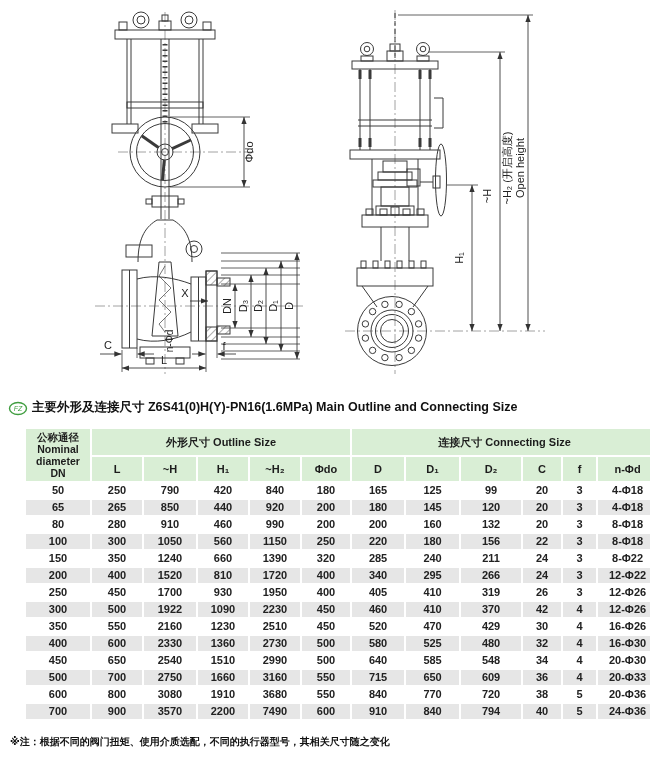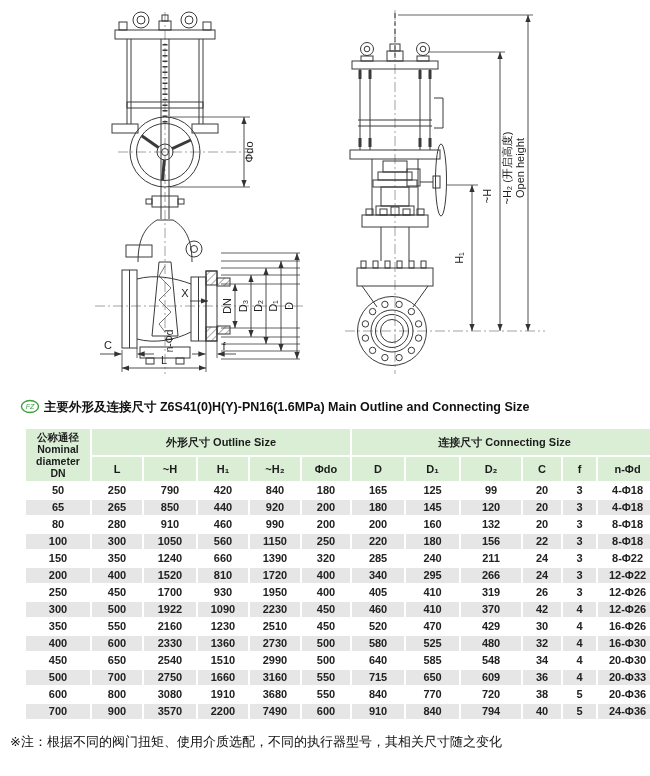--- a/index.html
+++ b/index.html
@@ -6,39 +6,39 @@
   body{
     width:650px;height:776px;position:relative;background:#ffffff;
     font-family:"Liberation Sans","DejaVu Sans",sans-serif;color:#1a1a1a;
     overflow:hidden;
   }
   
   #drawing{position:absolute;top:0;left:0;}
   .dl{font-size:11px;fill:#222;}
   .dls{font-size:10px;fill:#222;}
   
-  #titlebar{position:absolute;top:399px;left:20px;display:flex;align-items:flex-start;gap:4px;}
+  #titlebar{position:absolute;top:399px;left:8px;display:flex;align-items:flex-end;gap:4px;}
   #titlebar .ttl{font-size:12.5px;font-weight:700;color:#111;white-space:nowrap;}
   
   #spec-table{position:absolute;top:427px;left:24px;width:633px;border-collapse:collapse;table-layout:fixed;}
   #spec-table th,#spec-table td{
     border:2px solid #ffffff;text-align:center;vertical-align:middle;
     padding:0;font-size:11px;overflow:hidden;white-space:nowrap;
   }
   #spec-table thead th{background:#d9eed5;font-weight:700;color:#1c1c1c;}
   #spec-table .group-row th{height:26px;}
   #spec-table .cols-row th{height:24px;}
   #spec-table th.corner{font-weight:700;font-size:10.5px;line-height:12px;}
   #spec-table tbody td{height:15px;line-height:15px;font-weight:700;color:#222;}
   #spec-table tbody tr.even td{background:#ffffff;}
   #spec-table tbody tr.odd td{background:#e6e6e6;}
   #spec-table tbody td.dn{background:#d9eed5;}
   
   #notes{position:absolute;top:735px;left:10px;line-height:14px;}
-  #notes .n-zh{font-size:13px;font-weight:400;color:#111;}
+  #notes .n-zh{font-size:10px;font-weight:700;color:#111;}
   #notes .n-en{font-size:10px;color:#222;}
 </style>
 </head>
 <body>
 
 <svg id="drawing" width="650" height="392" viewBox="0 0 650 392">
   <defs>
     <marker id="arr" viewBox="0 0 8 6" refX="8" refY="3" markerWidth="8" markerHeight="6" orient="auto-start-reverse">
       <path d="M0,0 L8,3 L0,6 Z" fill="#333"></path>
     </marker>

